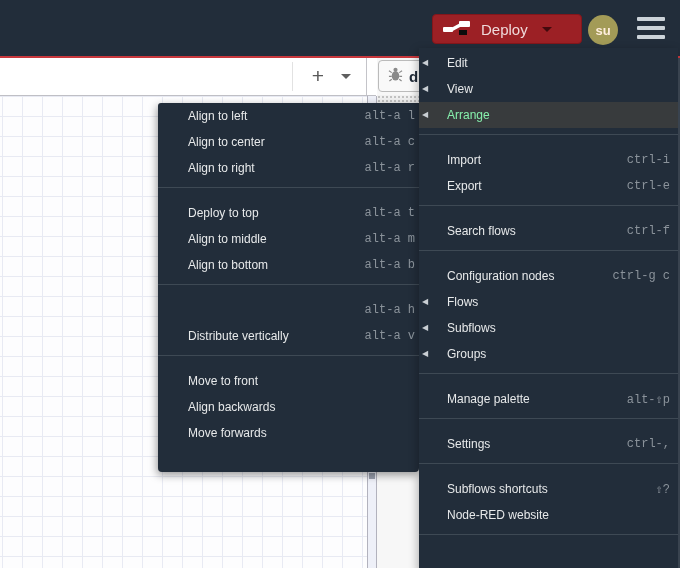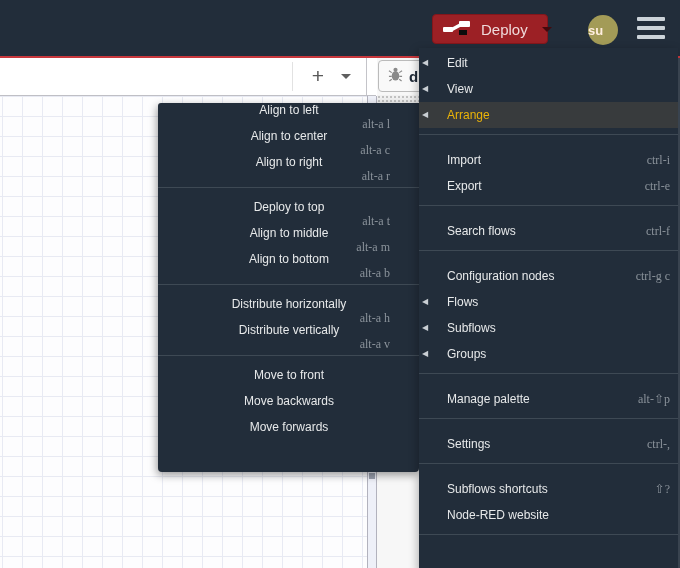--- a/index.html
+++ b/index.html
@@ -2,29 +2,29 @@
 <html><head>
 <meta charset="utf-8">
 <style>
   html,body{margin:0;padding:0;background:#fff;}
   .screen{position:relative;width:680px;height:568px;overflow:hidden;
           font-family:"Liberation Sans",sans-serif;background:#fff;}
 
   
   .header{position:absolute;left:0;top:0;width:680px;height:56px;background:#222d3a;z-index:20;}
   .red-line{position:absolute;left:0;top:56px;width:680px;height:2px;background:#c9373c;z-index:21;}
-  .deploy-btn{position:absolute;left:432px;top:14px;width:116px;height:30px;background:#9c2025;
+  .deploy-btn{position:absolute;left:432px;top:14px;width:150px;height:30px;background:#9c2025;
               border:1px solid #83161b;border-radius:4px;display:flex;align-items:center;
               box-sizing:border-box;padding:0 8px;cursor:pointer;}
   .deploy-label{color:#efd9da;font-size:15px;margin-left:8px;}
   .deploy-caret{width:0;height:0;border-left:5px solid transparent;border-right:5px solid transparent;
                 border-top:5px solid #43090d;margin-left:14px;}
   .avatar{position:absolute;left:588px;top:15px;width:30px;height:30px;border-radius:50%;
           background:#a39b57;color:#ffeede;font-size:13px;font-weight:bold;
-          display:flex;align-items:center;justify-content:flex-start;cursor:pointer;}
+          display:flex;align-items:center;justify-content:center;cursor:pointer;}
   .hamburger{position:absolute;left:637px;top:17px;width:28px;height:22px;cursor:pointer;
              display:flex;flex-direction:column;justify-content:space-between;}
   .hamburger .bar{height:4px;background:#ccd3d9;border-radius:1px;}
 
   
   .tabbar{position:absolute;left:0;top:58px;width:376px;height:37px;background:#fff;
           border-bottom:1px solid #bfbfc5;box-sizing:content-box;z-index:1;}
   .tabbar-divider{position:absolute;left:292px;top:4px;height:29px;width:1px;background:#e2e2e2;}
   .tabbar-right-edge{position:absolute;left:366px;top:0;height:37px;width:1px;background:#c4c4c9;}
   .add-flow-btn{position:absolute;left:306px;top:5px;width:24px;height:26px;color:#5a5a5a;
@@ -49,26 +49,26 @@
   .right-edge-strip{position:absolute;right:0;top:58px;width:2px;height:510px;background:#39434f;z-index:40;}
 
   
   .menu-panel{background:#222d3a;box-sizing:border-box;}
   .main-menu{position:absolute;left:419px;top:48px;width:259px;height:524px;z-index:30;
              padding-top:2px;box-shadow:-2px 2px 8px rgba(0,0,0,.25);}
   .arrange-menu{position:absolute;left:158px;top:103px;width:261px;height:369px;z-index:25;
                 border-radius:3px 0 4px 4px;box-shadow:-1px 3px 9px rgba(0,0,0,.4);}
   .menu-item{position:relative;height:26px;display:flex;align-items:center;
              padding:0 8px 0 28px;cursor:pointer;}
-  .arrange-menu .menu-item{padding:0 29px 0 30px;flex-direction:column;}
+  .arrange-menu .menu-item{padding:0 4px 0 30px;}
   .menu-item.active{background:#383b3d;}
-  .menu-item.active .mlabel{color:#eab308;}
+  .menu-item.active .mlabel{color:#86efac;}
   .tri{position:absolute;left:3px;top:9px;font-size:8px;color:#c9ced3;line-height:8px;}
   .mlabel{font-size:12px;color:#e7e9ea;white-space:nowrap;}
-  .mshortcut{margin-left:auto;font-family:Liberation Serif, serif;font-size:12px;
+  .mshortcut{margin-left:auto;font-family:Liberation Mono, monospace;font-size:12px;
              color:#8b939b;white-space:nowrap;padding-left:12px;}
   .menu-sep{border-top:1px solid #3e4954;margin:6px 0 12px 0;}
 </style>
 </head>
 <body>
 
 <div class="screen">
 
   <div class="tabbar">
     <div class="tabbar-divider"></div>
@@ -139,33 +139,32 @@
       <div class="menu-item">
         <span class="mlabel">Align to middle</span>
         <span class="mshortcut">alt-a m</span>
       </div>
       <div class="menu-item">
         <span class="mlabel">Align to bottom</span>
         <span class="mshortcut">alt-a b</span>
       </div>
       <div class="menu-sep"></div>
       <div class="menu-item">
-        <span class="mlabel">Distribute horizontally</span>
         <span class="mshortcut">alt-a h</span>
       </div>
       <div class="menu-item">
         <span class="mlabel">Distribute vertically</span>
         <span class="mshortcut">alt-a v</span>
       </div>
       <div class="menu-sep"></div>
       <div class="menu-item">
         <span class="mlabel">Move to front</span>
       </div>
       <div class="menu-item">
-        <span class="mlabel">Move backwards</span>
+        <span class="mlabel">Align backwards</span>
       </div>
       <div class="menu-item">
         <span class="mlabel">Move forwards</span>
       </div>
     </div>
 
   <div class="menu-panel main-menu" id="main-menu">
       <div class="menu-item">
         <span class="tri">◀</span>
         <span class="mlabel">Edit</span>

